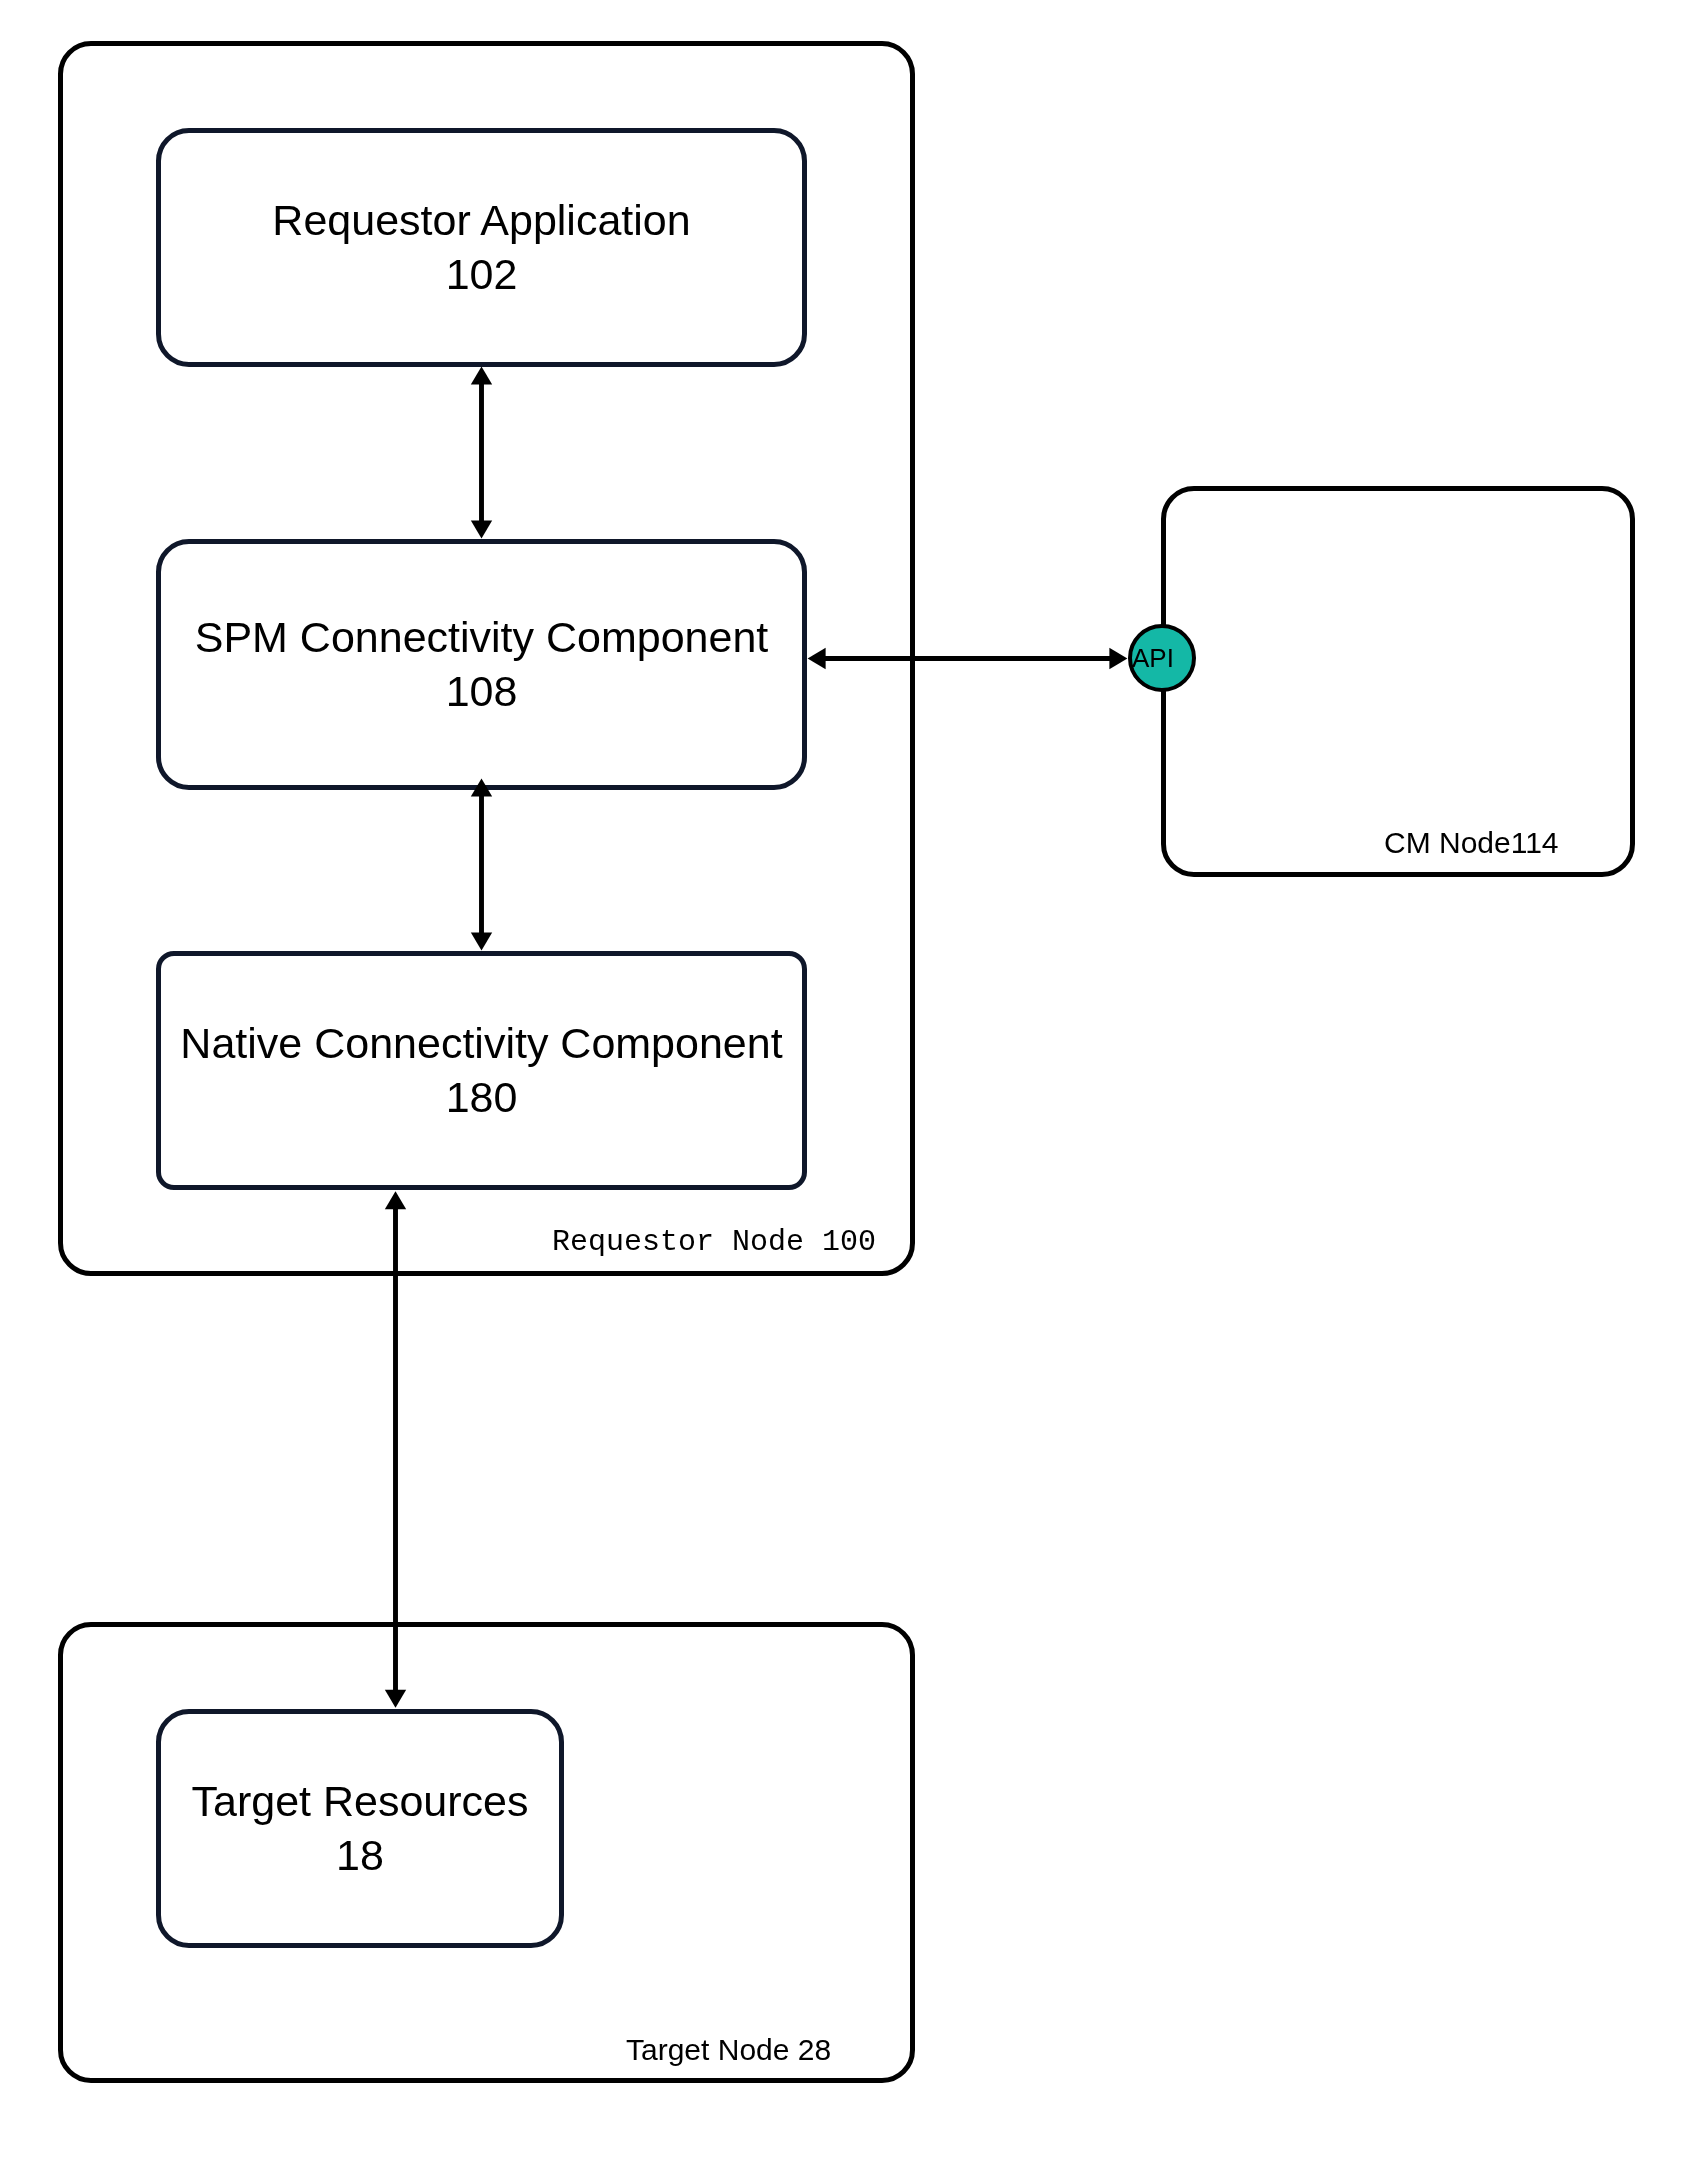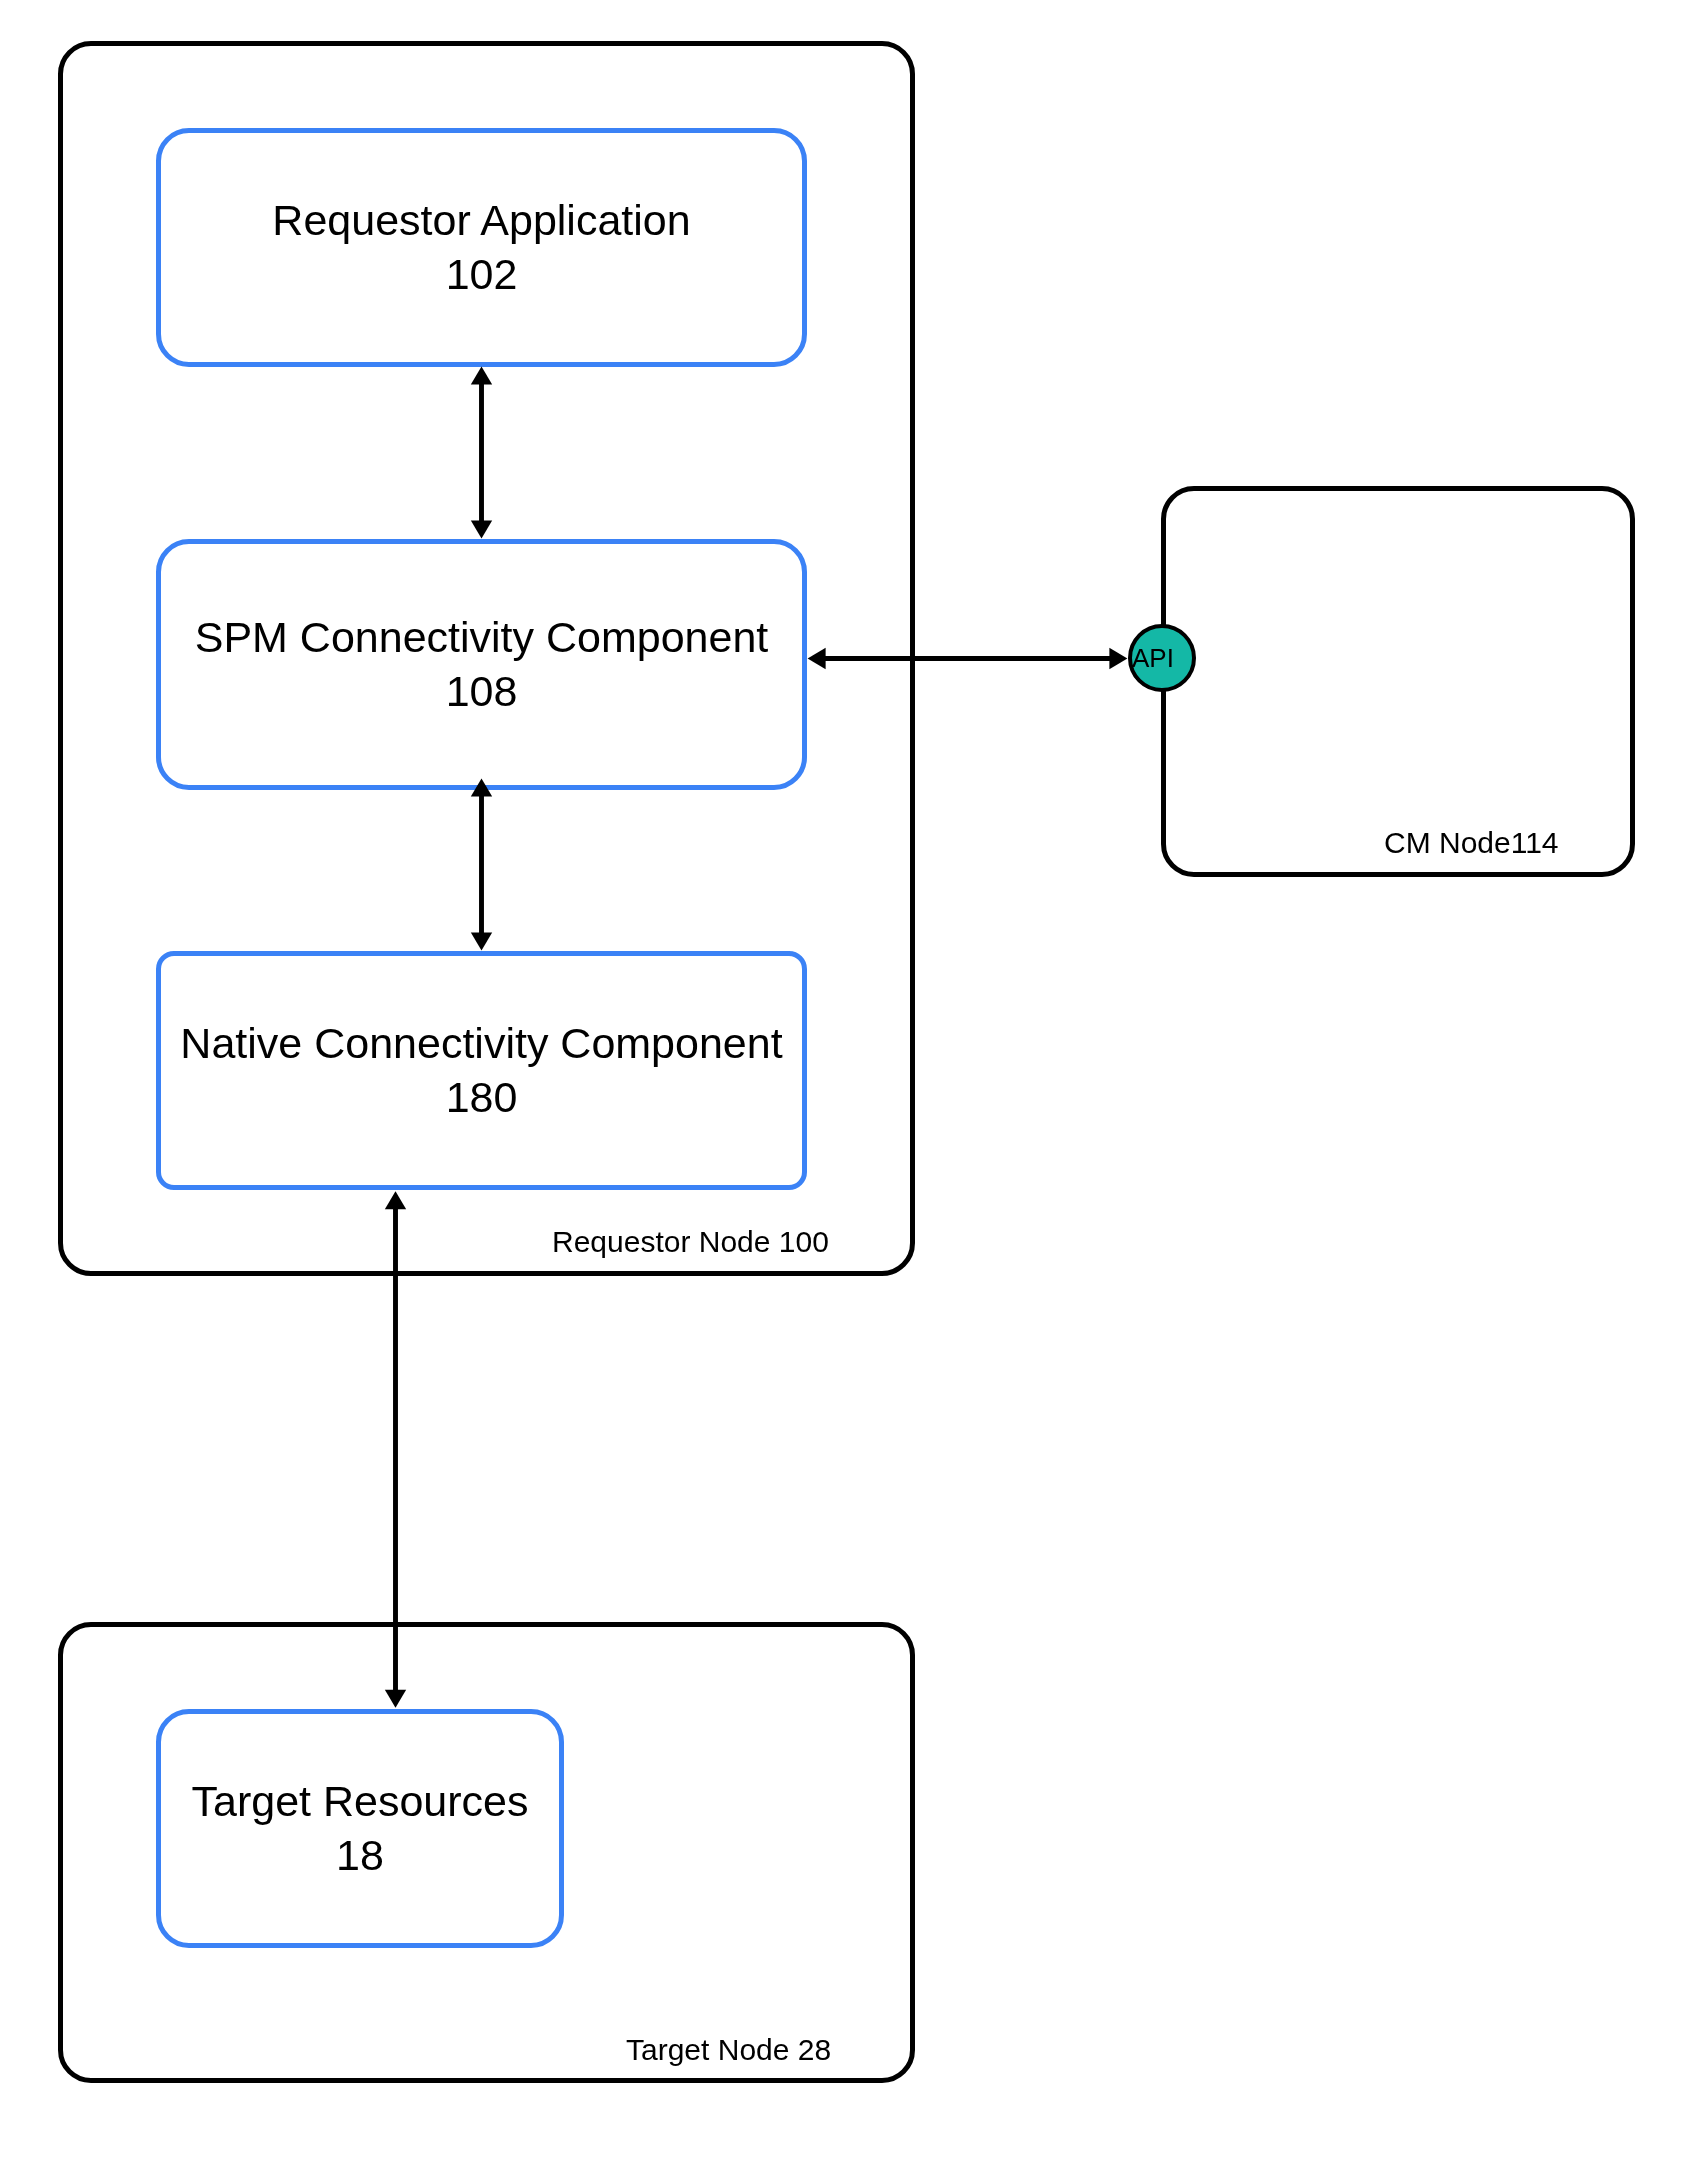--- a/index.html
+++ b/index.html
@@ -20,21 +20,21 @@
     border-radius: 33px;
     background: #fff;
   }
   .node-label {
     position: absolute;
     font-size: 30px;
     color: #000;
   }
   .box {
     position: absolute;
-    border: 5px solid #3b82f6;
+    border: 5px solid #0f172a;
     border-radius: 33px;
     background: #fff;
     display: flex;
     flex-direction: column;
     align-items: center;
     justify-content: center;
     text-align: center;
     font-size: 43px;
     line-height: 1.25;
     padding: 8.2px 16.5px;
@@ -57,21 +57,21 @@
     overflow: visible;
     z-index: 2;
   }
 </style>
 </head>
 <body>
 
 <div class="canvas">
 
   <div class="node" style="left:58px; top:41px; width:857px; height:1235px;"></div>
-  <div class="node-label" style="left:552px; top:1225px;">Requestor Node 100</div>
+  <div class="node-label" style="left:552px; top:1225px;font-family:Liberation Mono, monospace;">Requestor Node 100</div>
 
   <div class="box" style="left:156px; top:128px; width:651px; height:239px;">
     <div class="title">Requestor Application</div>
     <div class="num">102</div>
   </div>
 
   <div class="box" style="left:156px; top:539px; width:651px; height:251px;">
     <div class="title">SPM Connectivity Component</div>
     <div class="num">108</div>
   </div>

